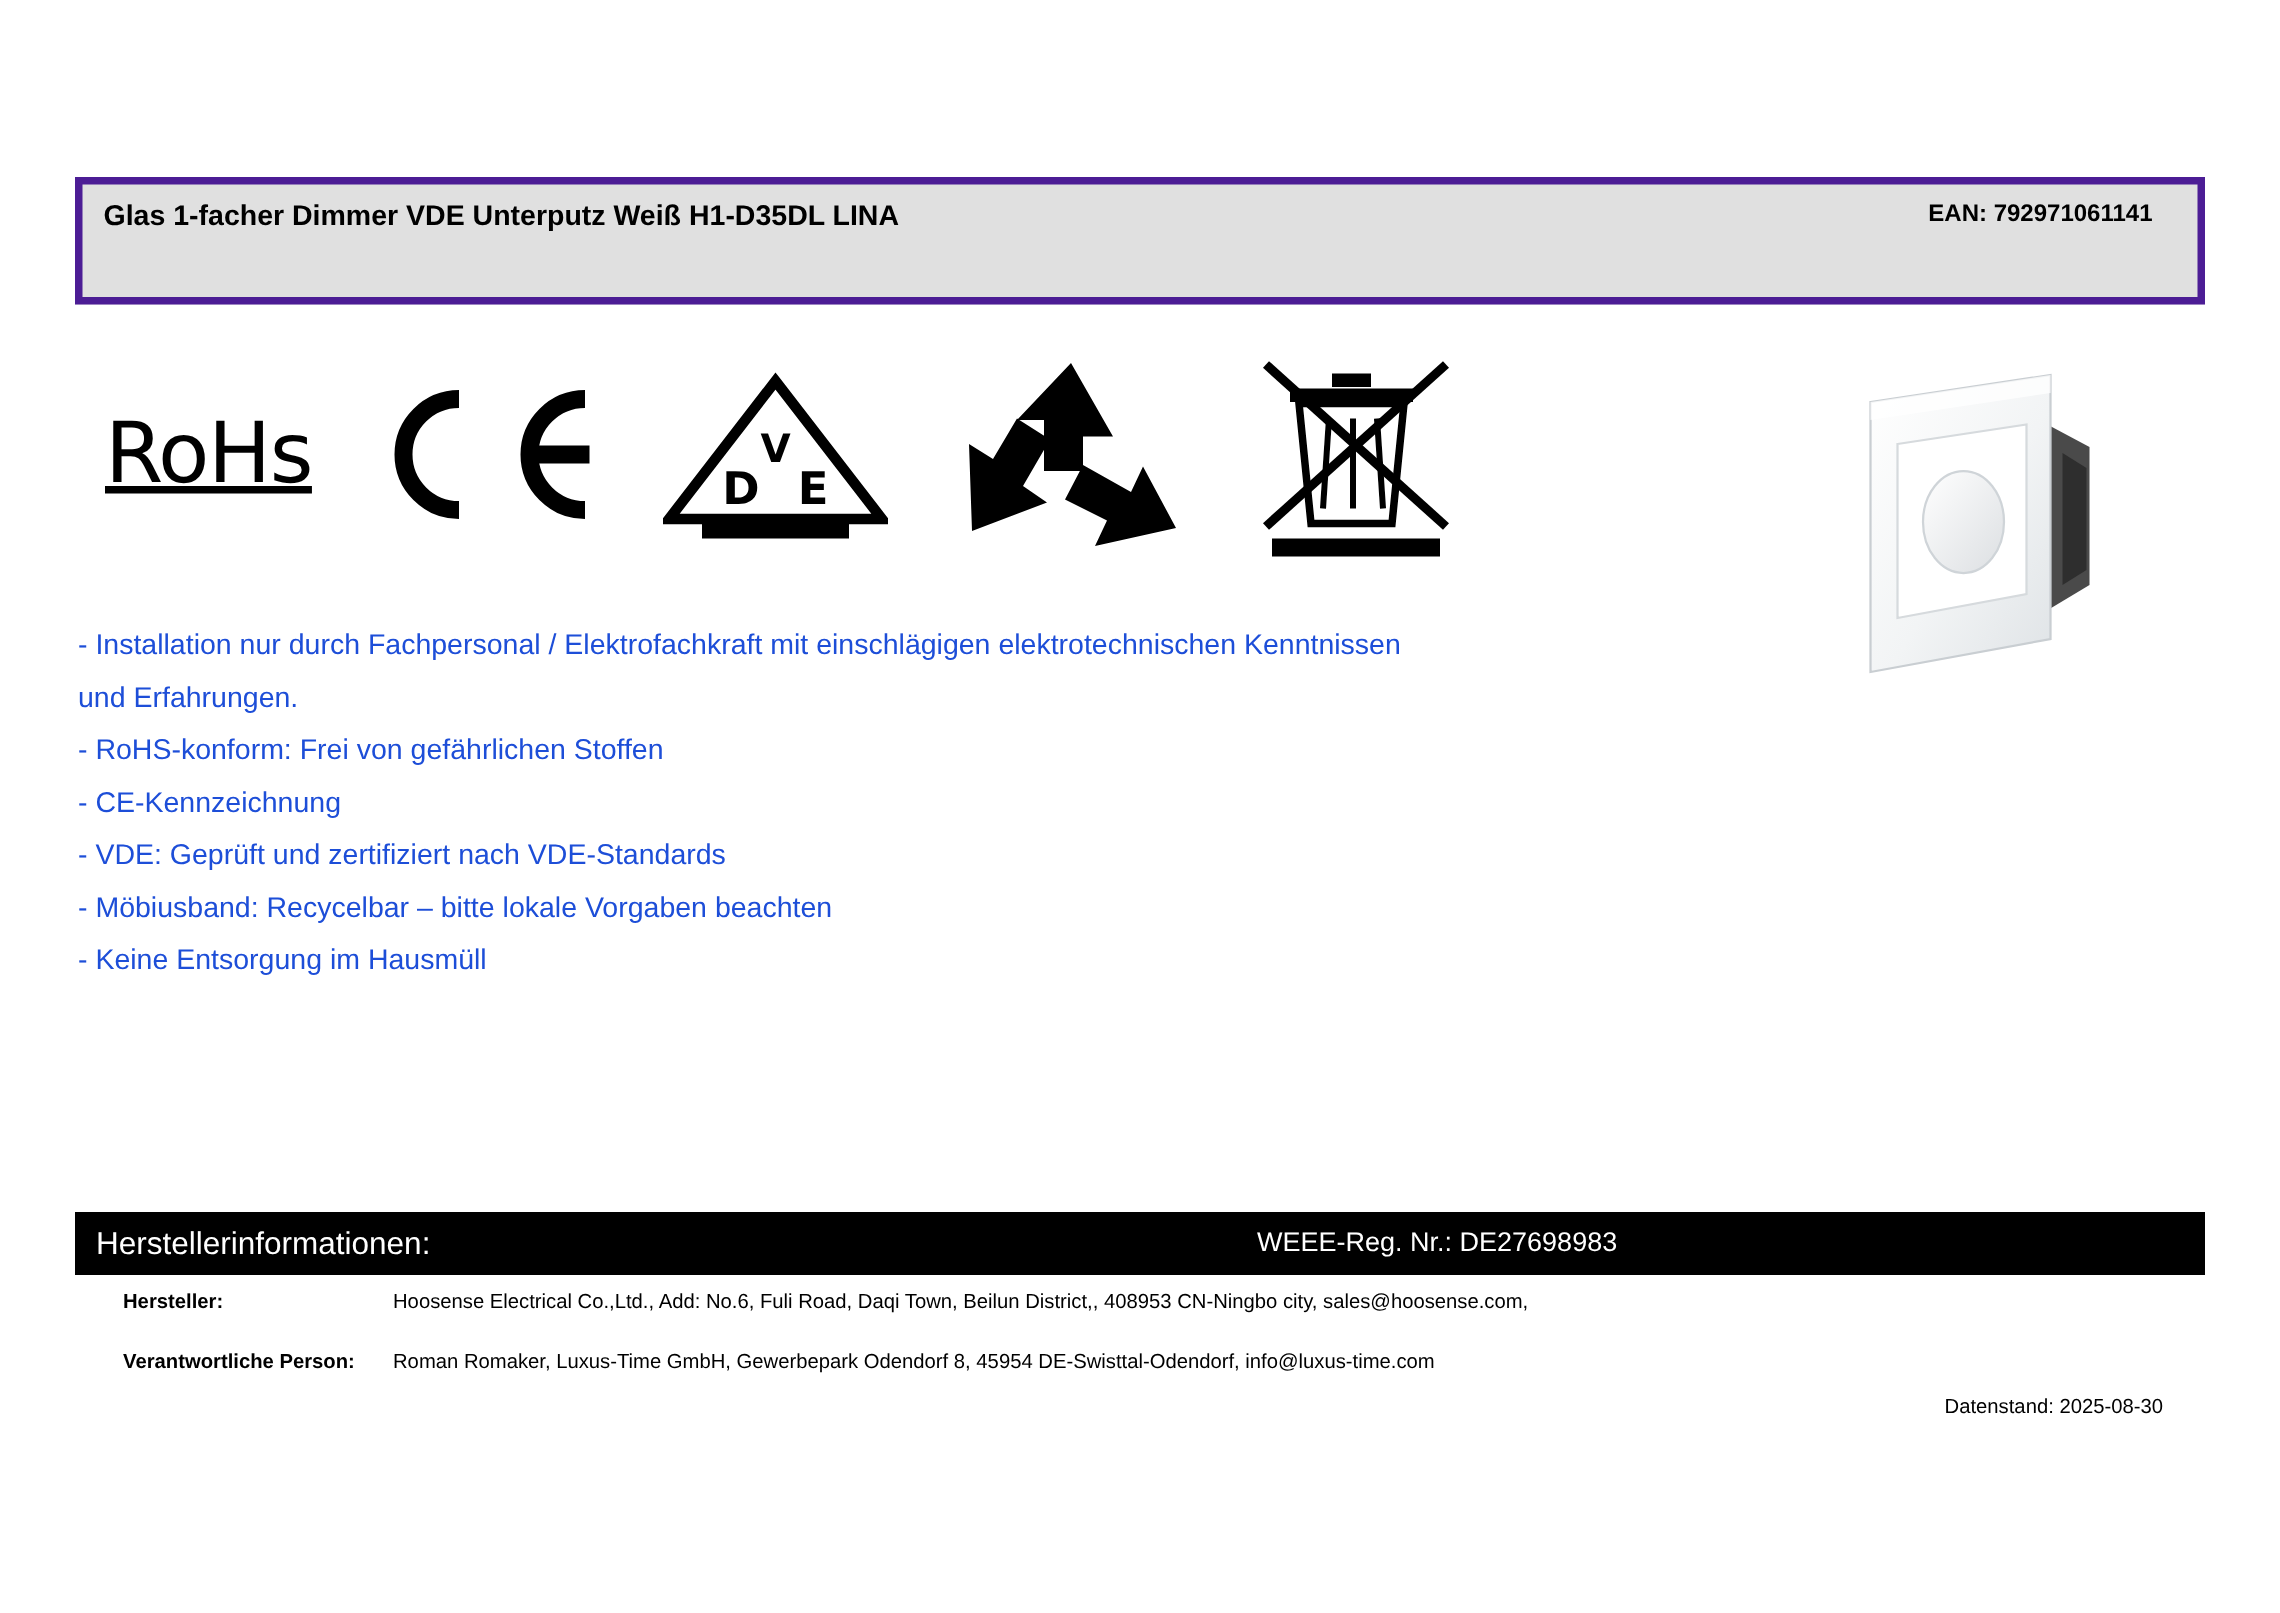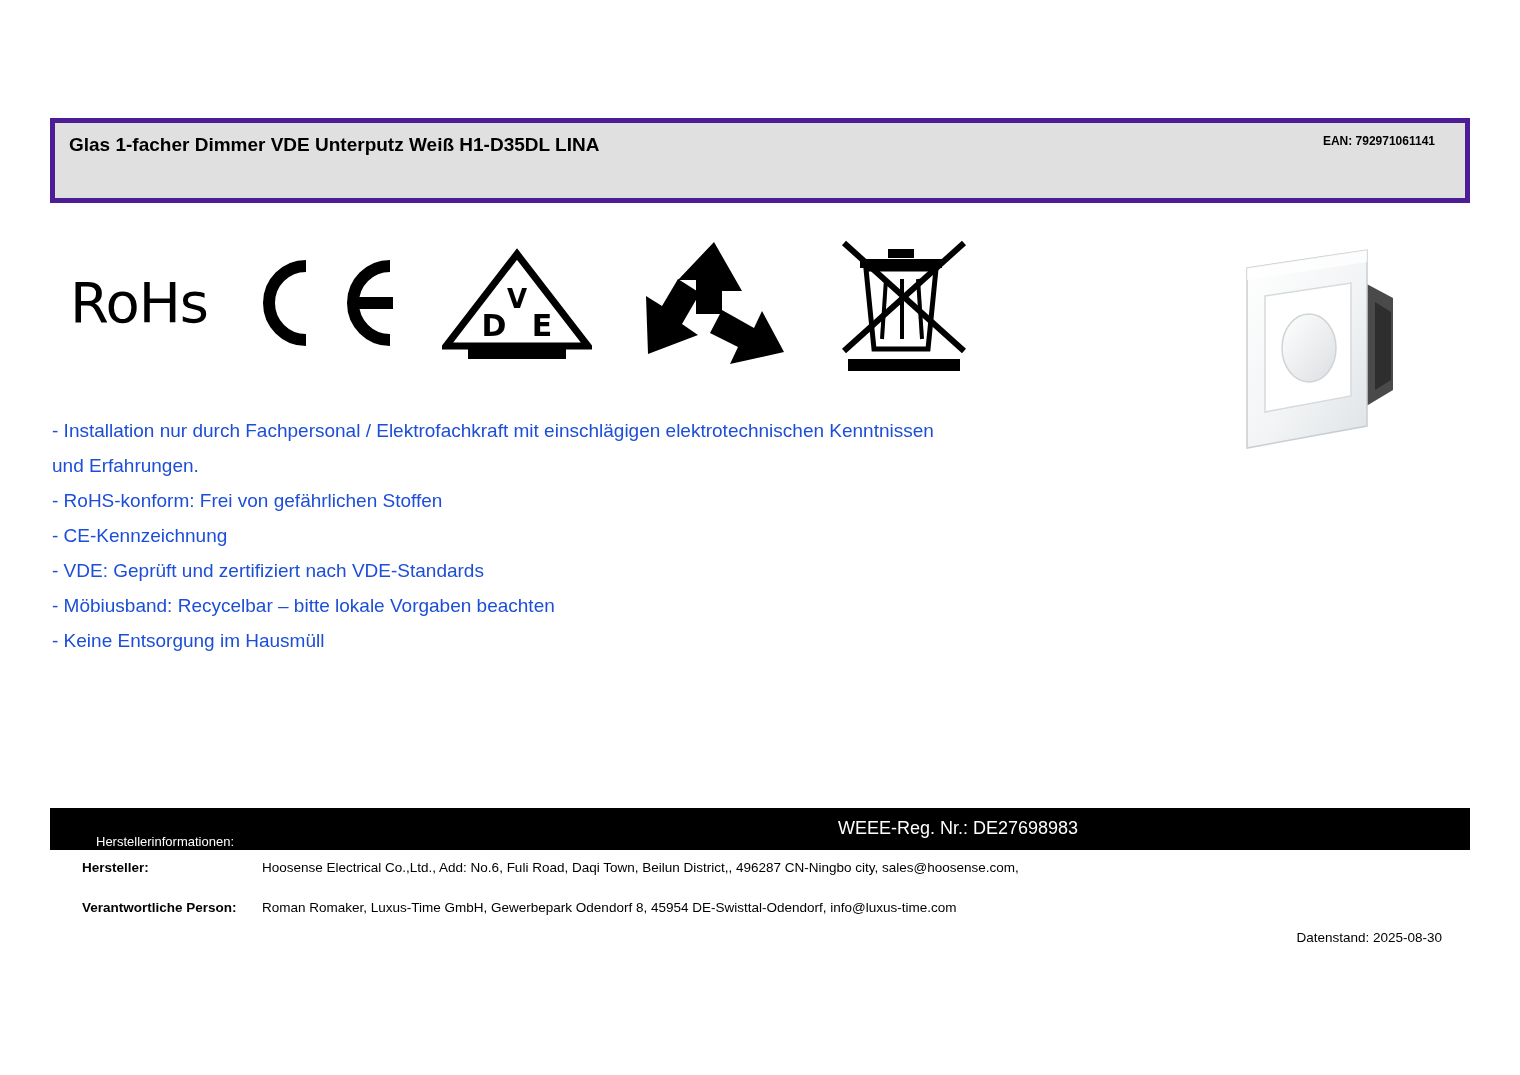--- a/index.html
+++ b/index.html
@@ -65,39 +65,40 @@
     left: 14px;
     top: 11px;
     font-size: 19px;
     font-weight: bold;
     white-space: nowrap;
   }
   .subheader-ean {
     position: absolute;
     right: 30px;
     top: 11px;
-    font-size: 12px;
+    font-size: 16px;
     font-weight: bold;
     white-space: nowrap;
   }
 
   
   .symbols {
     position: absolute;
     left: 70px;
     top: 228px;
     height: 150px;
     display: flex;
     align-items: center;
     gap: 42px;
   }
   .sym {
     display: flex;
     align-items: center;
     justify-content: flex-end;
+    text-decoration: underline;
   }
   .rohs-text {
     font-family: "DejaVu Sans", sans-serif;
     font-size: 56px;
     letter-spacing: -1px;
     font-weight: 400;
     line-height: 1;
     color: #000;
   }
 
@@ -130,23 +131,22 @@
     left: 50px;
     top: 808px;
     width: 1420px;
     height: 42px;
     background: #000000;
     color: #ffffff;
   }
   .manu-bar-label {
     position: absolute;
     left: 14px;
-    top: 26px;
-    font-size: 13px;
-    margin-left: 32px;
+    top: 10px;
+    font-size: 21px;
   }
   .manu-bar-weee {
     position: absolute;
     left: 770px;
     top: 10px;
     font-size: 18px;
     margin-left: 18px;
   }
 
   .manu-rows {
@@ -282,21 +282,21 @@
   </div>
 
   <div class="manu-bar">
     <div class="manu-bar-label">Herstellerinformationen:</div>
     <div class="manu-bar-weee">WEEE-Reg. Nr.: DE27698983</div>
   </div>
 
   <div class="manu-rows">
     <div class="manu-row">
       <div class="manu-key">Hersteller:</div>
-      <div class="manu-val">Hoosense Electrical Co.,Ltd., Add: No.6, Fuli Road, Daqi Town, Beilun District,, 496287 CN-Ningbo city, sales@hoosense.com,</div>
+      <div class="manu-val">Hoosense Electrical Co.,Ltd., Add: No.6, Fuli Road, Daqi Town, Beilun District,, 408953 CN-Ningbo city, sales@hoosense.com,</div>
     </div>
     <div class="manu-row">
       <div class="manu-key">Verantwortliche Person:</div>
       <div class="manu-val">Roman Romaker, Luxus-Time GmbH, Gewerbepark Odendorf 8, 45954 DE-Swisttal-Odendorf, info@luxus-time.com</div>
     </div>
   </div>
 
   <div class="datestand">Datenstand: 2025-08-30</div>
 
 </div>

